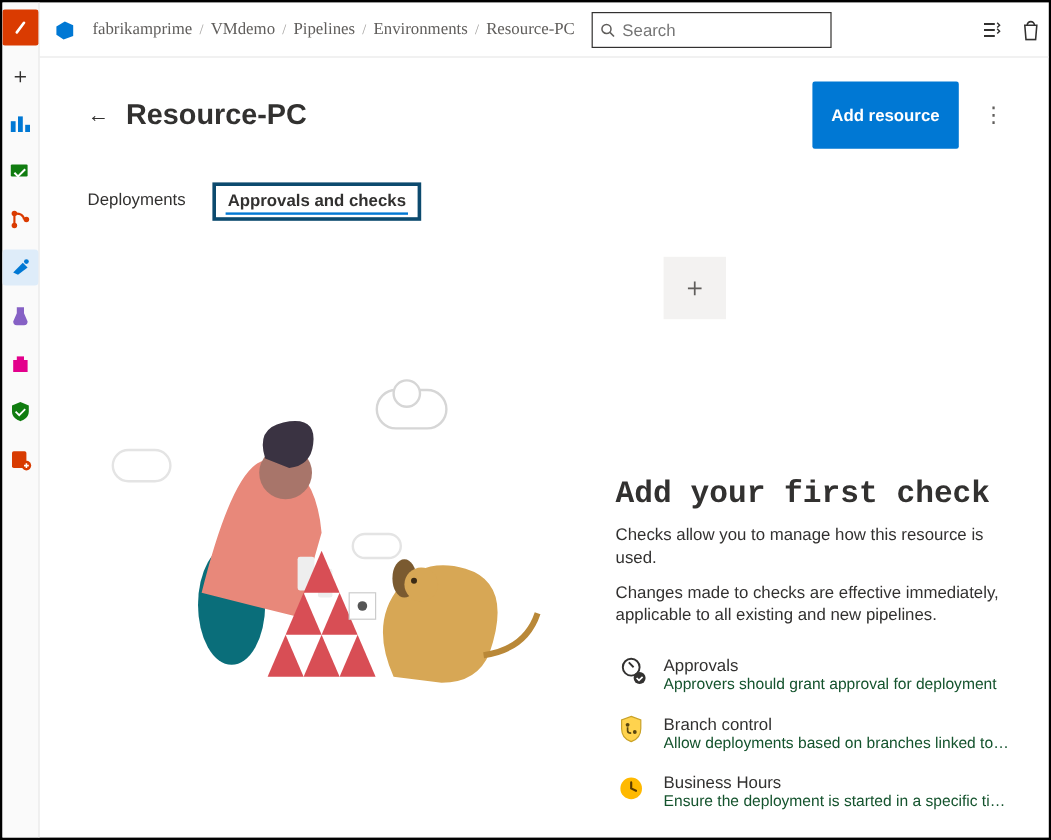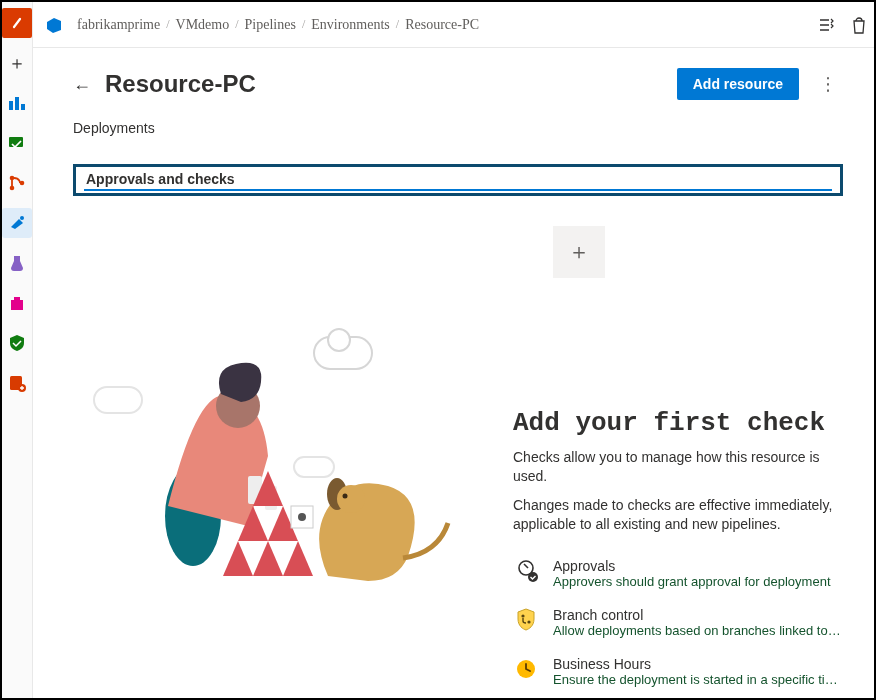--- a/index.html
+++ b/index.html
@@ -58,26 +58,26 @@
   }
   .top-right { margin-left:auto; display:flex; gap:16px; align-items:center; padding-right:6px;}
   .content {
     flex:1; overflow:auto; padding: 20px 40px 20px 40px;
   }
   .title-row { display:flex; align-items:center; gap:14px; }
   .back-arrow { font-size:18px; color:#323130; cursor:pointer; }
   .page-title { font-size:24px; font-weight:600; }
   .primary-btn {
     background:#0078d4; color:#fff; border:none;
-    padding: 8px 16px; font-size:14px; font-weight:600;
+    padding: 20px 16px; font-size:14px; font-weight:600;
     border-radius:2px; cursor:pointer; margin-left:auto;
   }
   .kebab { width:30px; text-align:center; color:#605e5c; font-size:18px; cursor:pointer;}
   .tabs {
-    display:flex; gap:22px; margin-top:14px;flex-direction:column;
+    display:flex; gap:22px; margin-top:28px;
   }
   .tab { padding: 6px 0; cursor:pointer; color:#323130; }
   .tab-active {
     font-weight:600;
     border:3px solid #0c4a6e;
     padding:4px 10px 6px 10px;
     position:relative;
   }
   .tab-active::after{
     content:""; position:absolute; left:8px; right:8px; bottom:2px;
@@ -185,20 +185,27 @@
     <div class="crumbs">
       <span class="crumb">fabrikamprime</span>
       <span class="sep">/</span>
       <span class="crumb">VMdemo</span>
       <span class="sep">/</span>
       <span class="crumb">Pipelines</span>
       <span class="sep">/</span>
       <span class="crumb">Environments</span>
       <span class="sep">/</span>
       <span class="crumb">Resource-PC</span>
+    </div>
+    <div class="search-wrap">
+      <svg width="14" height="14" viewBox="0 0 14 14" style="margin-right:6px">
+          <circle cx="6" cy="6" r="4.2" stroke="#605e5c" stroke-width="1.4" fill="none"></circle>
+          <line x1="9.2" y1="9.2" x2="13" y2="13" stroke="#605e5c" stroke-width="1.4"></line>
+        </svg>
+      <input placeholder="Search" style="">
     </div>
     <div class="top-right">
       <svg width="18" height="18" viewBox="0 0 18 18">
           <path d="M3 4 h9 M3 9 h9 M3 14 h9" stroke="#323130" stroke-width="1.5"></path>
           <path d="M14 3 l2 2 -2 2 M14 8 l2 2 -2 2" stroke="#323130" stroke-width="1.2" fill="none"></path>
         </svg>
       <svg width="16" height="18" viewBox="0 0 16 18">
           <path d="M3 5 h10 l-1 12 h-8 Z" stroke="#323130" stroke-width="1.3" fill="none"></path>
           <path d="M5 5 a3 3 0 0 1 6 0" stroke="#323130" stroke-width="1.3" fill="none"></path>
         </svg>

